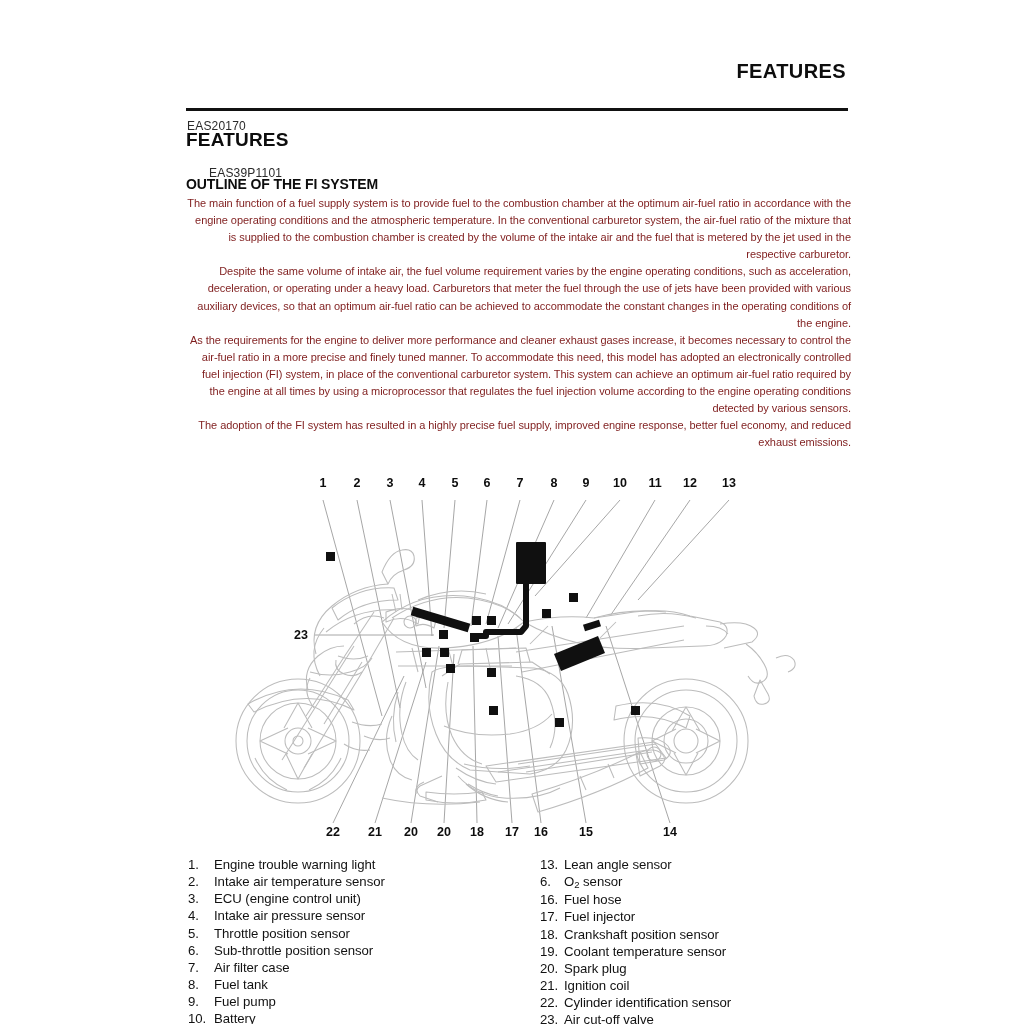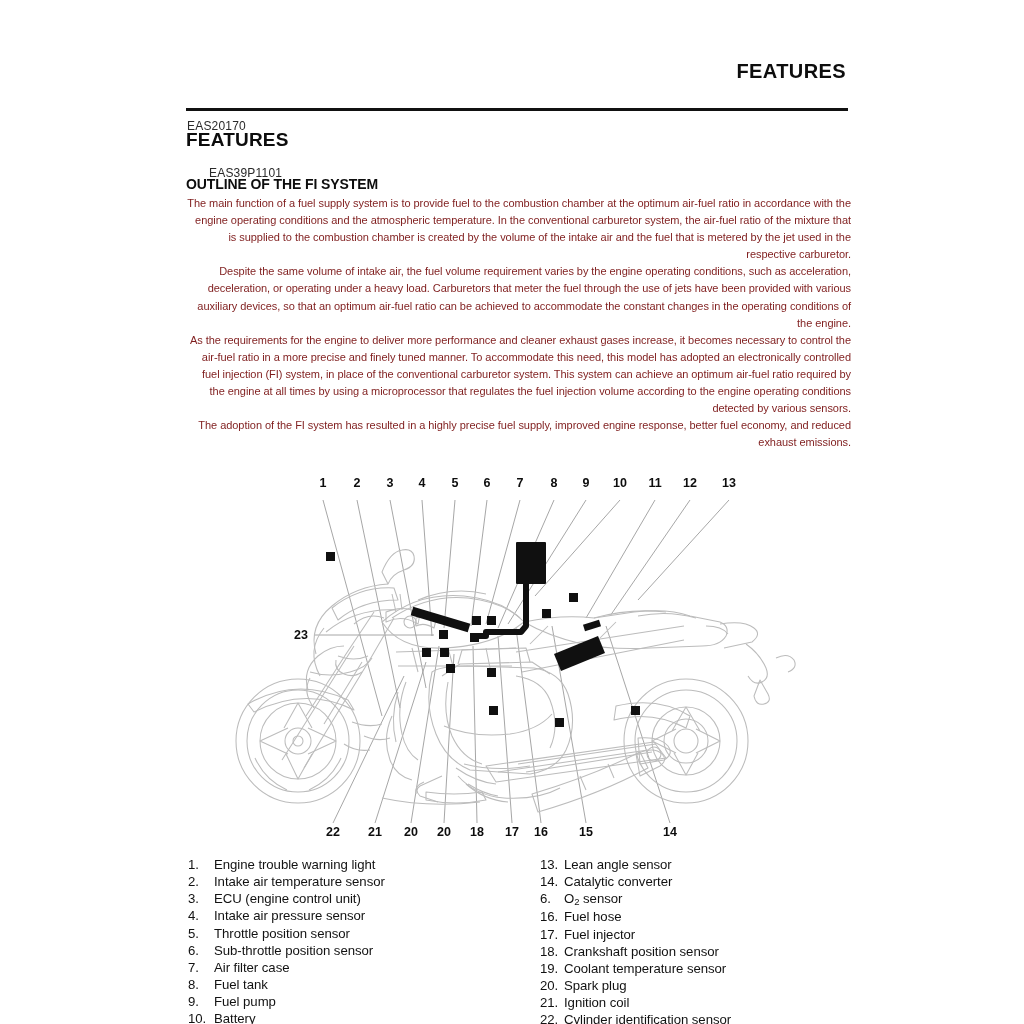--- a/index.html
+++ b/index.html
@@ -410,24 +410,20 @@
         <span class="legend-label">Relay unit (fuel pump relay)</span>
       </div>
     </div>
 
     <div class="legend-col right">
       <div class="legend-item">
         <span class="legend-num">13.</span>
         <span class="legend-label">Lean angle sensor</span>
       </div>
       <div class="legend-item">
-        <span class="legend-num">14.</span>
-        <span class="legend-label">Catalytic converter</span>
-      </div>
-      <div class="legend-item">
         <span class="legend-num">6.</span>
         <span class="legend-label">O<sub>2</sub> sensor</span>
       </div>
       <div class="legend-item">
         <span class="legend-num">16.</span>
         <span class="legend-label">Fuel hose</span>
       </div>
       <div class="legend-item">
         <span class="legend-num">17.</span>
         <span class="legend-label">Fuel injector</span>

